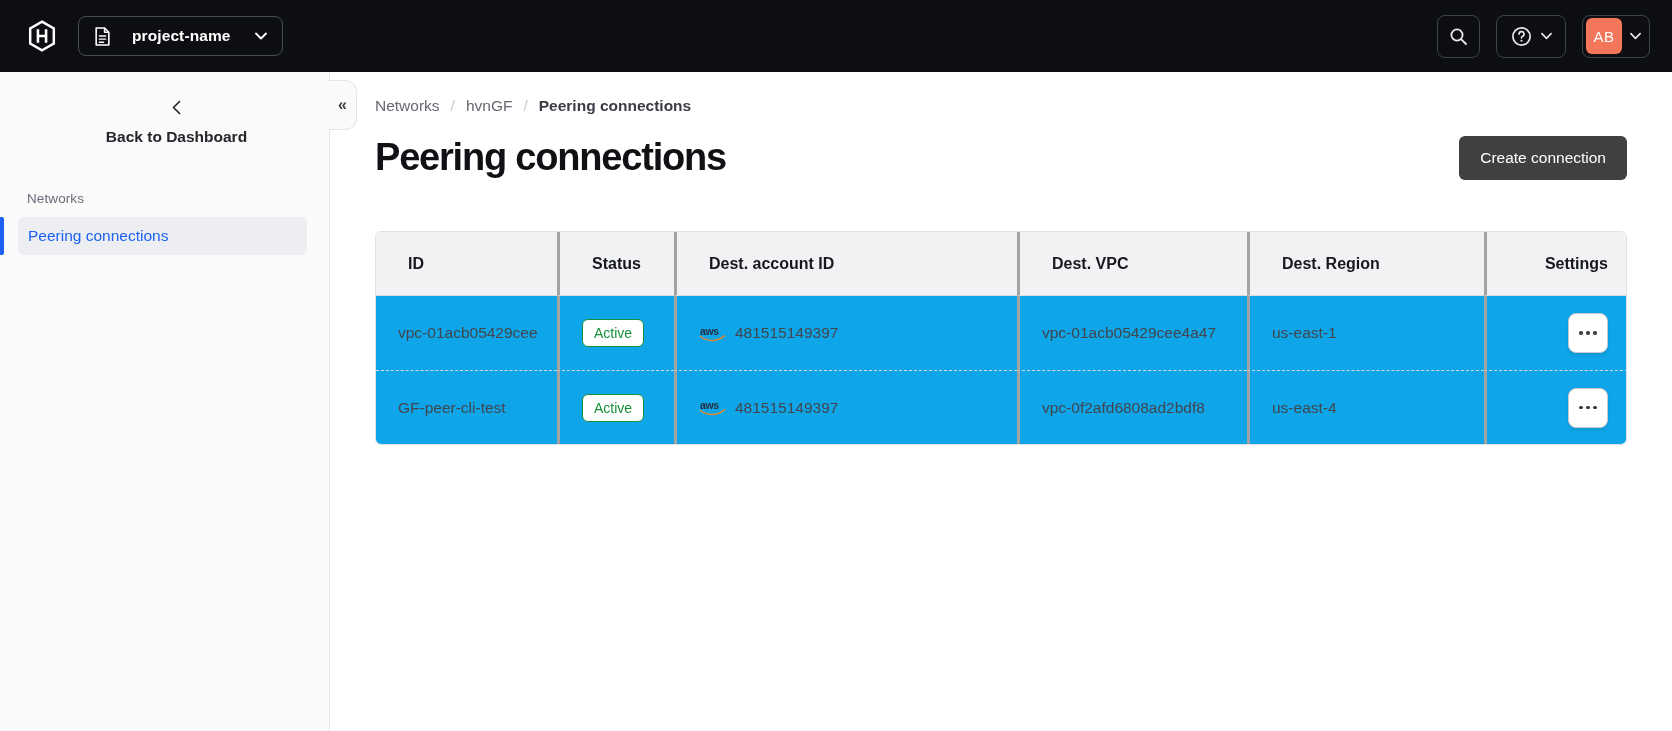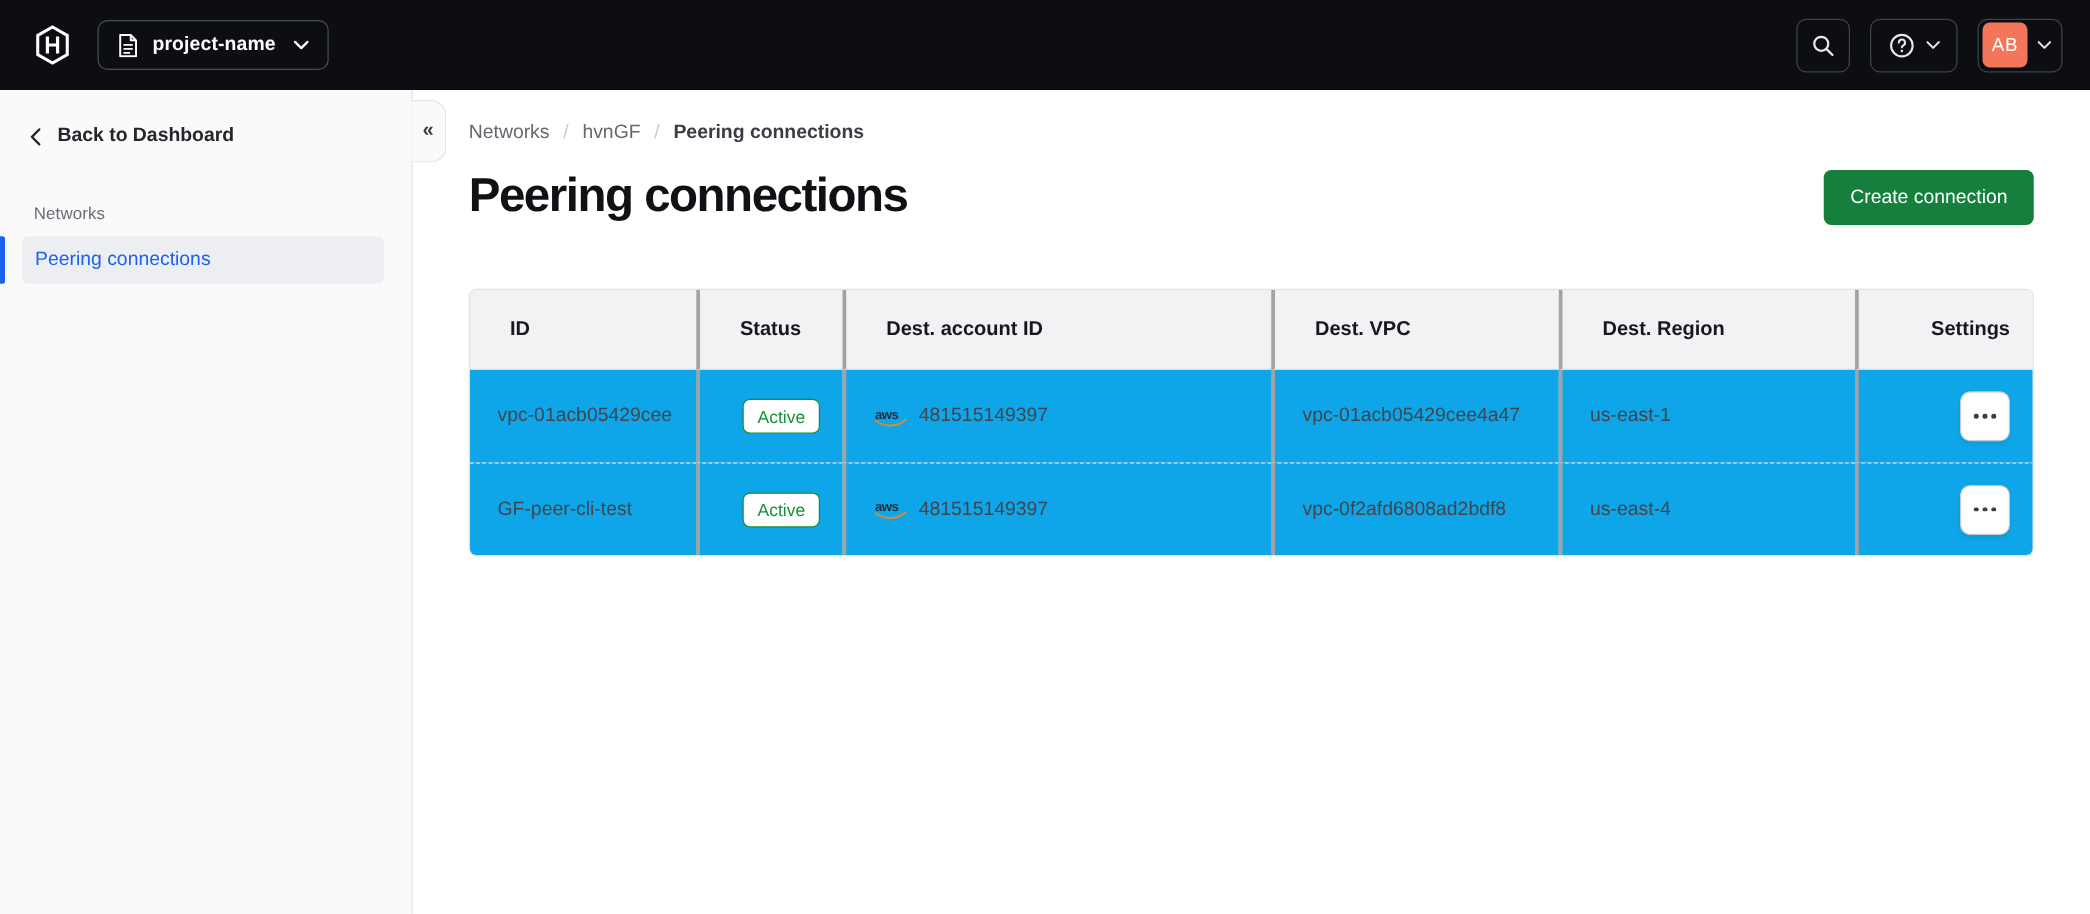--- a/index.html
+++ b/index.html
@@ -11,21 +11,21 @@
   }
 
   
   .topnav {
     height: 72px; background: #0d0e12;
     display: flex; align-items: center;
     padding: 0 22px;
   }
   .logo { margin-left: 5px; margin-right: 21px; display: flex; align-items: center; cursor: pointer; }
   .project-btn {
-    display: flex; align-items: center; gap: 11px;
+    display: flex; align-items: center; gap: 21px;
     height: 40px; padding: 0 15px;
     border: 1px solid #494c54; border-radius: 8px;
     background: transparent; color: #ffffff;
     font-size: 15.5px; font-weight: 600; letter-spacing: .1px;
     cursor: pointer; font-family: inherit;
   }
   .nav-right { margin-left: auto; display: flex; align-items: center; gap: 16px; }
   .icon-btn {
     height: 43px; border: 1px solid #3f424a; border-radius: 8px;
     background: transparent; display: flex; align-items: center; justify-content: center;
@@ -44,20 +44,21 @@
   
   .sidebar {
     position: fixed; left: 0; top: 72px; bottom: 0; width: 330px;
     background: #fafafa; border-right: 1px solid #e4e5e9;
   }
   .back-link {
     margin: 28px 0 0 24px;
     display: flex; align-items: center; gap: 13px;
     font-size: 15.5px; font-weight: 600; color: #23262b;
     cursor: pointer;
+    flex-direction: column;
   }
   .section-label {
     margin: 45px 0 11px 27px;
     font-size: 13.5px; color: #686d78; letter-spacing: .1px;
   }
   .nav-item {
     position: relative; margin: 0 22px 0 18px; height: 38px;
     background: #eceef2; border-radius: 5px;
     display: flex; align-items: center; padding-left: 10px;
     font-size: 15.5px; color: #1c61f2; cursor: pointer;
@@ -85,21 +86,21 @@
   .breadcrumb .crumb { cursor: pointer; }
   .breadcrumb .current { color: #3a3d44; font-weight: 600; cursor: default; }
 
   .page-header { display: flex; justify-content: space-between; align-items: center; margin-top: 21px; }
   .page-title {
     font-size: 38px; font-weight: 700; letter-spacing: -1.2px;
     color: #101114; line-height: 1.15;
   }
   .primary-btn {
     height: 44px; padding: 0 21px;
-    background: #15803d; border: none; border-radius: 6px;
+    background: #404040; border: none; border-radius: 6px;
     color: #ffffff; font-size: 15.5px; font-weight: 500;
     font-family: inherit; cursor: pointer;
   }
 
   
   .table-wrap { margin-top: 51px; border: 1px solid #dfe1e5; border-radius: 6px; overflow: hidden; }
   table { width: 100%; border-collapse: separate; border-spacing: 0; table-layout: fixed; }
   th {
     background: #f1f2f4; height: 64px;
     text-align: left; padding-left: 32px;
@@ -107,21 +108,21 @@
     border-bottom: 1px solid #d9dbdf;
   }
   th + th, td + td { border-left: 3px solid #a3a3a3; }
   td { height: 74px; padding-left: 22px; background: #0ea5e9; font-size: 15.5px; color: #42454c; }
   tr + tr td { border-top: 1px dashed #d6d8dc; }
   th.col-settings, td.col-settings { text-align: right; padding-right: 20px; padding-left: 4px; }
 
   .status-badge {
     display: inline-flex; align-items: center; height: 28px; padding: 0 11px;
     border: 1.5px solid #169139; border-radius: 6px;
-    color: #169139; font-size: 14px; font-weight: 500; background: #ffffff; margin-left: 12px;
+    color: #169139; font-size: 14px; font-weight: 500; background: #ffffff;
   }
   .aws-cell { display: flex; align-items: center; gap: 9px; }
 
   .dots-btn {
     width: 40px; height: 40px; border-radius: 8px;
     border: 1px solid #c9cbd1; background: #ffffff;
     box-shadow: 0 2px 3px rgba(60,63,70,.12);
     display: inline-flex; align-items: center; justify-content: center; gap: 3.5px;
     cursor: pointer; vertical-align: middle;
   }

